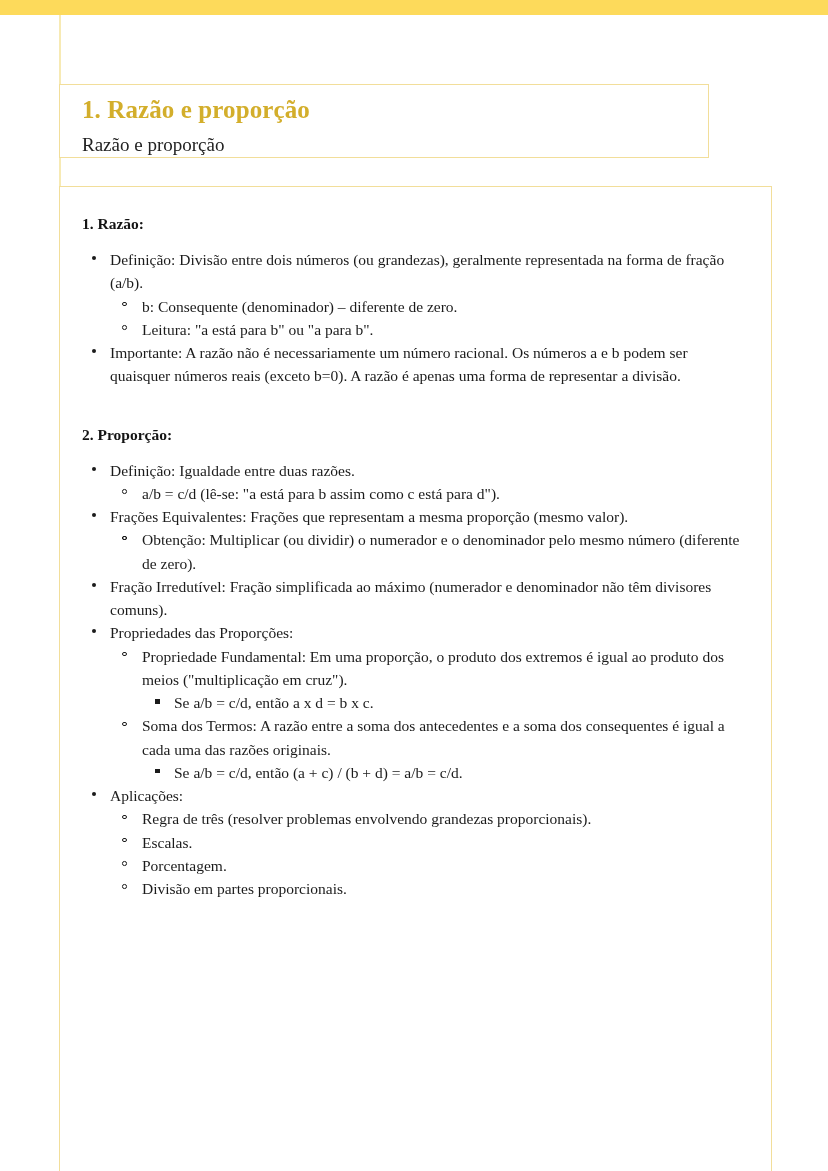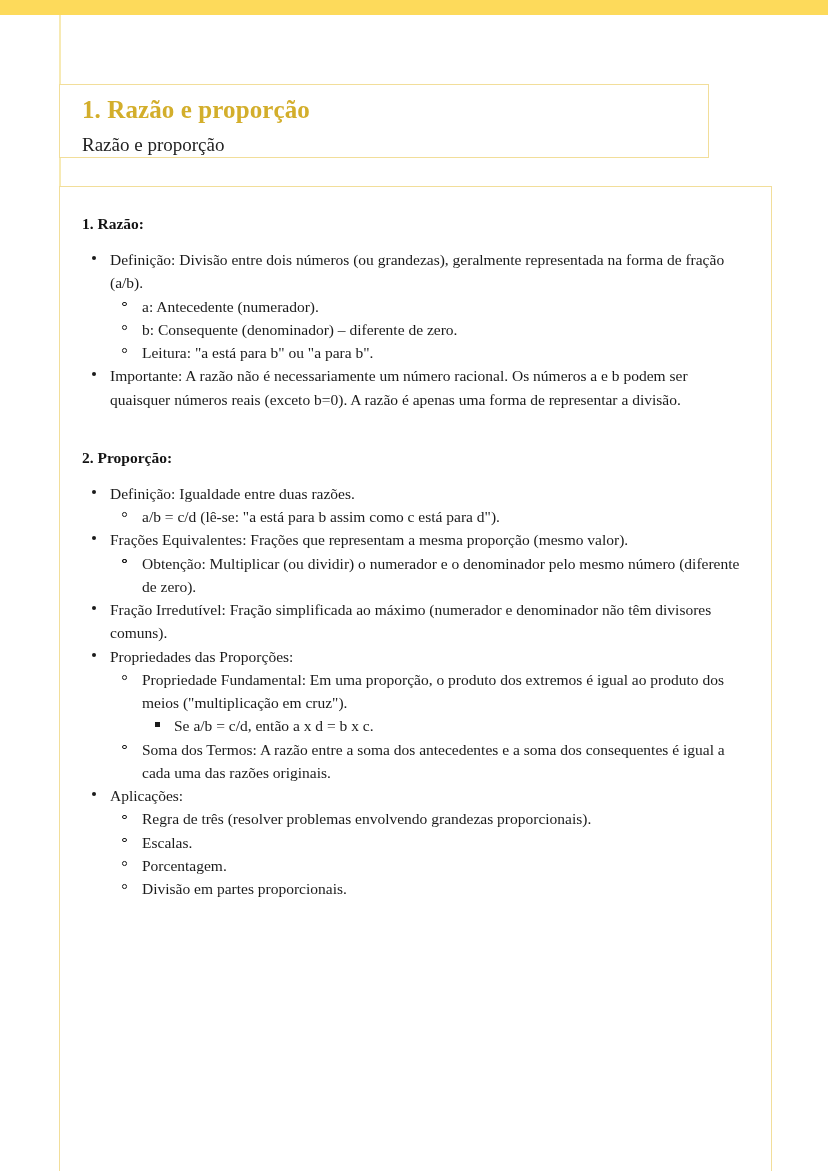--- a/index.html
+++ b/index.html
@@ -169,41 +169,42 @@
 <div class="header-card">
   <h1 class="doc-title">1. Razão e proporção</h1>
   <div class="doc-subtitle">Razão e proporção</div>
 </div>
 
 <div class="content-card">
   <div id="sections-root">
       <div class="section-heading first">1. Razão:</div>
       <ul class="lvl1">
         <li><span class="marker"></span><span class="li-text">Definição: Divisão entre dois números (ou grandezas), geralmente representada na forma de fração (a/b).</span><ul class="lvl2">
-            <li><span class="marker"></span><span class="li-text">a: Antecedente (numerador).</span></li>
             <li><span class="marker"></span><span class="li-text">b: Consequente (denominador) – diferente de zero.</span></li>
             <li><span class="marker"></span><span class="li-text">Leitura: "a está para b" ou "a para b".</span></li>
           </ul></li>
         <li><span class="marker"></span><span class="li-text">Importante: A razão não é necessariamente um número racional. Os números a e b podem ser quaisquer números reais (exceto b=0). A razão é apenas uma forma de representar a divisão.</span></li>
       </ul>
       <div class="section-heading later">2. Proporção:</div>
       <ul class="lvl1">
         <li><span class="marker"></span><span class="li-text">Definição: Igualdade entre duas razões.</span><ul class="lvl2">
             <li><span class="marker"></span><span class="li-text">a/b = c/d (lê-se: "a está para b assim como c está para d").</span></li>
           </ul></li>
         <li><span class="marker"></span><span class="li-text">Frações Equivalentes: Frações que representam a mesma proporção (mesmo valor).</span><ul class="lvl2">
             <li><span class="marker"></span></li>
             <li><span class="marker"></span><span class="li-text">Obtenção: Multiplicar (ou dividir) o numerador e o denominador pelo mesmo número (diferente de zero).</span></li>
           </ul></li>
         <li><span class="marker"></span><span class="li-text">Fração Irredutível: Fração simplificada ao máximo (numerador e denominador não têm divisores comuns).</span></li>
         <li><span class="marker"></span><span class="li-text">Propriedades das Proporções:</span><ul class="lvl2">
             <li><span class="marker"></span><span class="li-text">Propriedade Fundamental: Em uma proporção, o produto dos extremos é igual ao produto dos meios ("multiplicação em cruz").</span><ul class="lvl3">
                 <li><span class="marker"></span><span class="li-text">Se a/b = c/d, então a x d = b x c.</span></li>
               </ul></li>
-            <li><span class="marker"></span><span class="li-text">Soma dos Termos: A razão entre a soma dos antecedentes e a soma dos consequentes é igual a cada uma das razões originais.</span></li>
+            <li><span class="marker"></span><span class="li-text">Soma dos Termos: A razão entre a soma dos antecedentes e a soma dos consequentes é igual a cada uma das razões originais.</span><ul class="lvl3">
+                <li><span class="marker"></span><span class="li-text">Se a/b = c/d, então (a + c) / (b + d) = a/b = c/d.</span></li>
+              </ul></li>
           </ul></li>
         <li><span class="marker"></span><span class="li-text">Aplicações:</span><ul class="lvl2">
             <li><span class="marker"></span><span class="li-text">Regra de três (resolver problemas envolvendo grandezas proporcionais).</span></li>
             <li><span class="marker"></span><span class="li-text">Escalas.</span></li>
             <li><span class="marker"></span><span class="li-text">Porcentagem.</span></li>
             <li><span class="marker"></span><span class="li-text">Divisão em partes proporcionais.</span></li>
           </ul></li>
       </ul>
     </div>
 </div>

